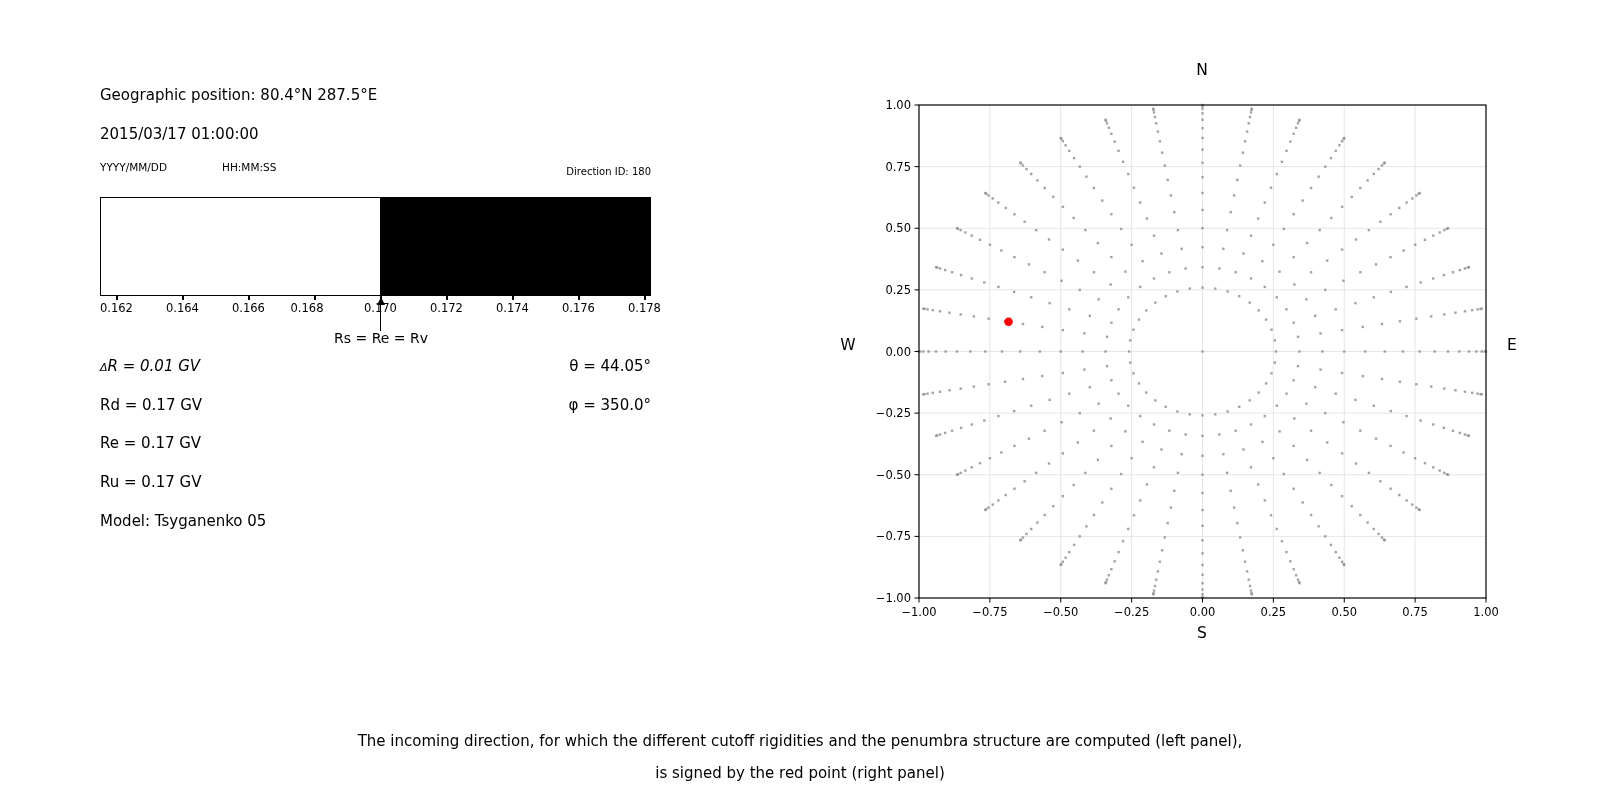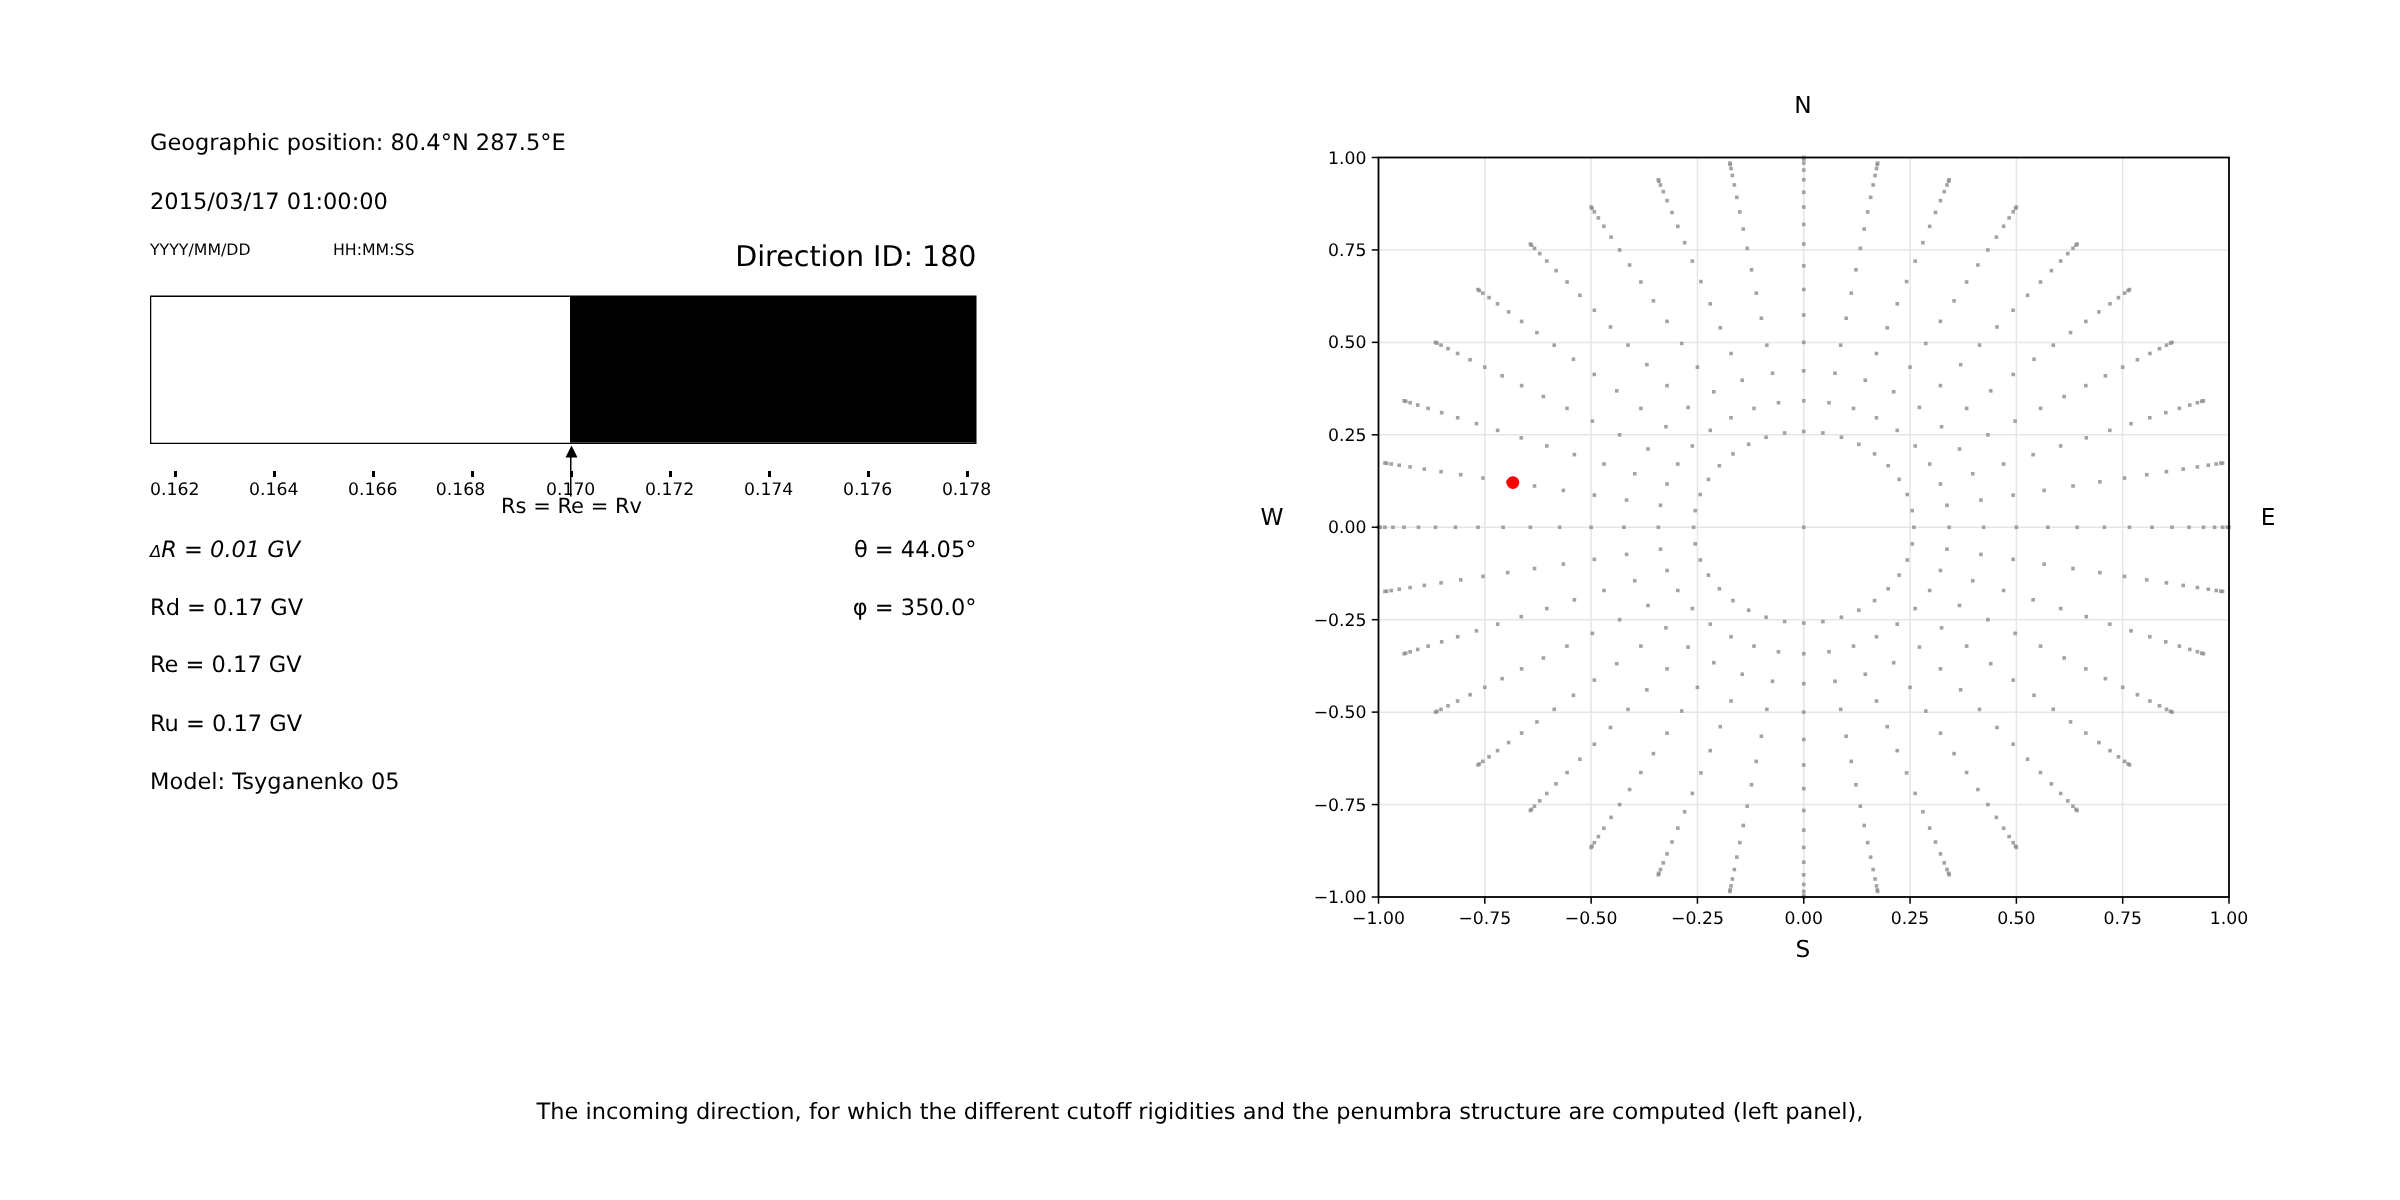--- a/index.html
+++ b/index.html
@@ -30,27 +30,27 @@
 
 <div class="figure">
 
   <div class="abs txt-main" style="left:100px;top:86px;">Geographic position: 80.4°N 287.5°E</div>
 
   <div class="abs txt-main" style="left:100px;top:125px;">2015/03/17 01:00:00</div>
 
   <div class="abs txt-small" style="left:100px;top:161px;">YYYY/MM/DD</div>
   <div class="abs txt-small" style="left:222px;top:161px;">HH:MM:SS</div>
 
-  <div class="abs txt-main right-al" style="right:949px;top:162px;font-size:19px;">Direction ID: 180</div>
+  <div class="abs txt-main right-al" style="right:949px;top:162px;font-size:10px;">Direction ID: 180</div>
 
   <div class="abs bar-box" id="bar-box">
       <div class="bar-band" style="left: 0px; width: 279.228px; background: rgb(255, 255, 255);"></div>
       <div class="bar-band" style="left: 279.228px; width: 269.372px; background: rgb(0, 0, 0);"></div>
     </div>
-  <div class="abs" style="left:100px;top:296px;width:551px;height:22px;margin-top:18px;" id="bar-axis">
+  <div class="abs" style="left:100px;top:296px;width:551px;height:22px;" id="bar-axis">
       <div class="bar-tickmark" style="left: 16.497px;"></div>
       <div class="bar-ticklabel" style="left: 16.497px;">0.162</div>
       <div class="bar-tickmark" style="left: 82.485px;"></div>
       <div class="bar-ticklabel" style="left: 82.485px;">0.164</div>
       <div class="bar-tickmark" style="left: 148.473px;"></div>
       <div class="bar-ticklabel" style="left: 148.473px;">0.166</div>
       <div class="bar-tickmark" style="left: 214.461px;"></div>
       <div class="bar-ticklabel" style="left: 207px; text-align: center;">0.168</div>
       <div class="bar-tickmark" style="left: 280.449px;"></div>
       <div class="bar-ticklabel" style="left: 280.449px;">0.170</div>
@@ -707,15 +707,16 @@
       <line x1="69.5" y1="543" x2="74" y2="543" stroke="#000" stroke-width="1"></line>
       <text x="66" y="547" text-anchor="end" font-size="11.5" font-family="&quot;DejaVu Sans&quot;, sans-serif" fill="#000">−1.00</text>
     </svg>
 
   <div class="abs compass" style="left:1182px;top:61px;">N</div>
   <div class="abs compass" style="left:1182px;top:624px;">S</div>
   <div class="abs compass" style="left:828px;top:336px;">W</div>
   <div class="abs compass" style="left:1492px;top:336px;">E</div>
 
   <div class="abs caption-line" style="top:688px;">The incoming direction, for which the different cutoff rigidities and the penumbra structure are computed (left panel),</div>
+  <div class="abs caption-line" style="top:720px;">is signed by the red point (right panel)</div>
   <div class="abs caption-line" style="top:755px;font-size:10.5px;text-decoration:underline;">IEP SAS</div>
 
 </div>
 
 </body></html>

